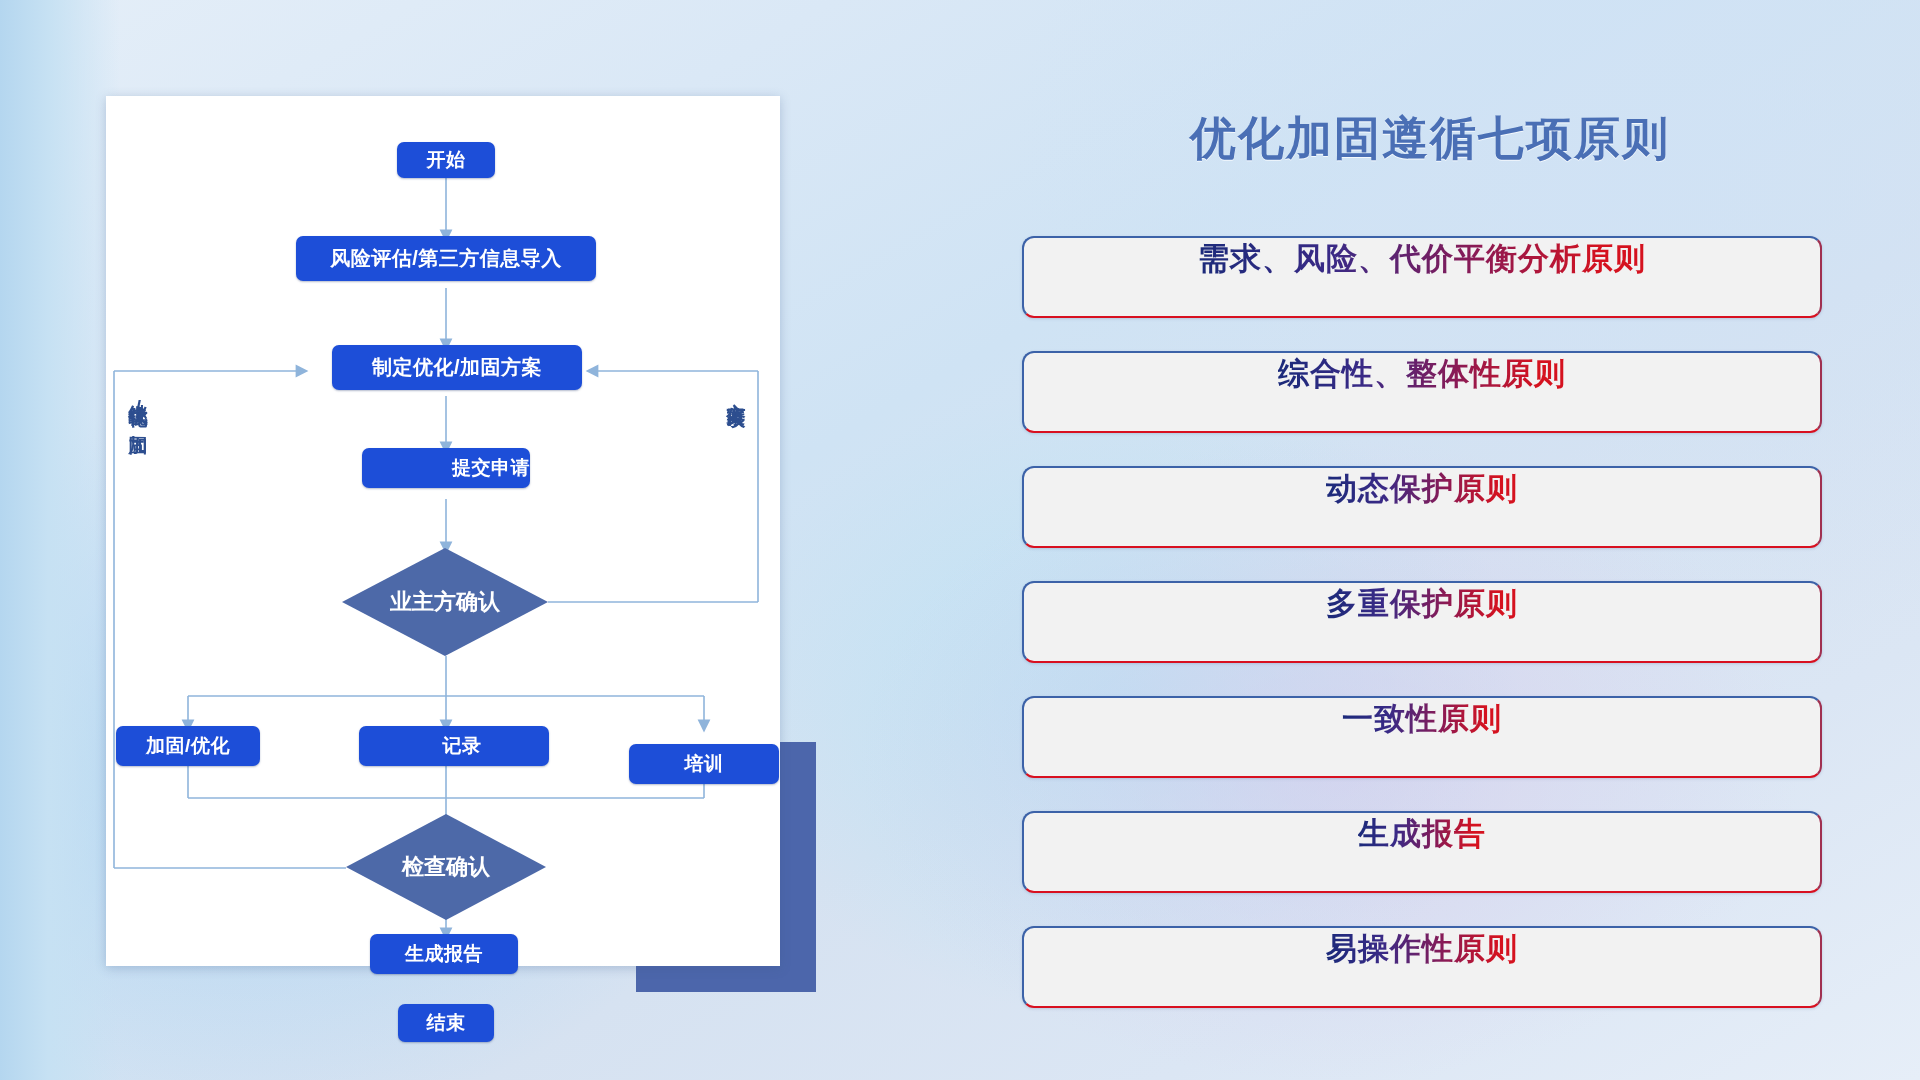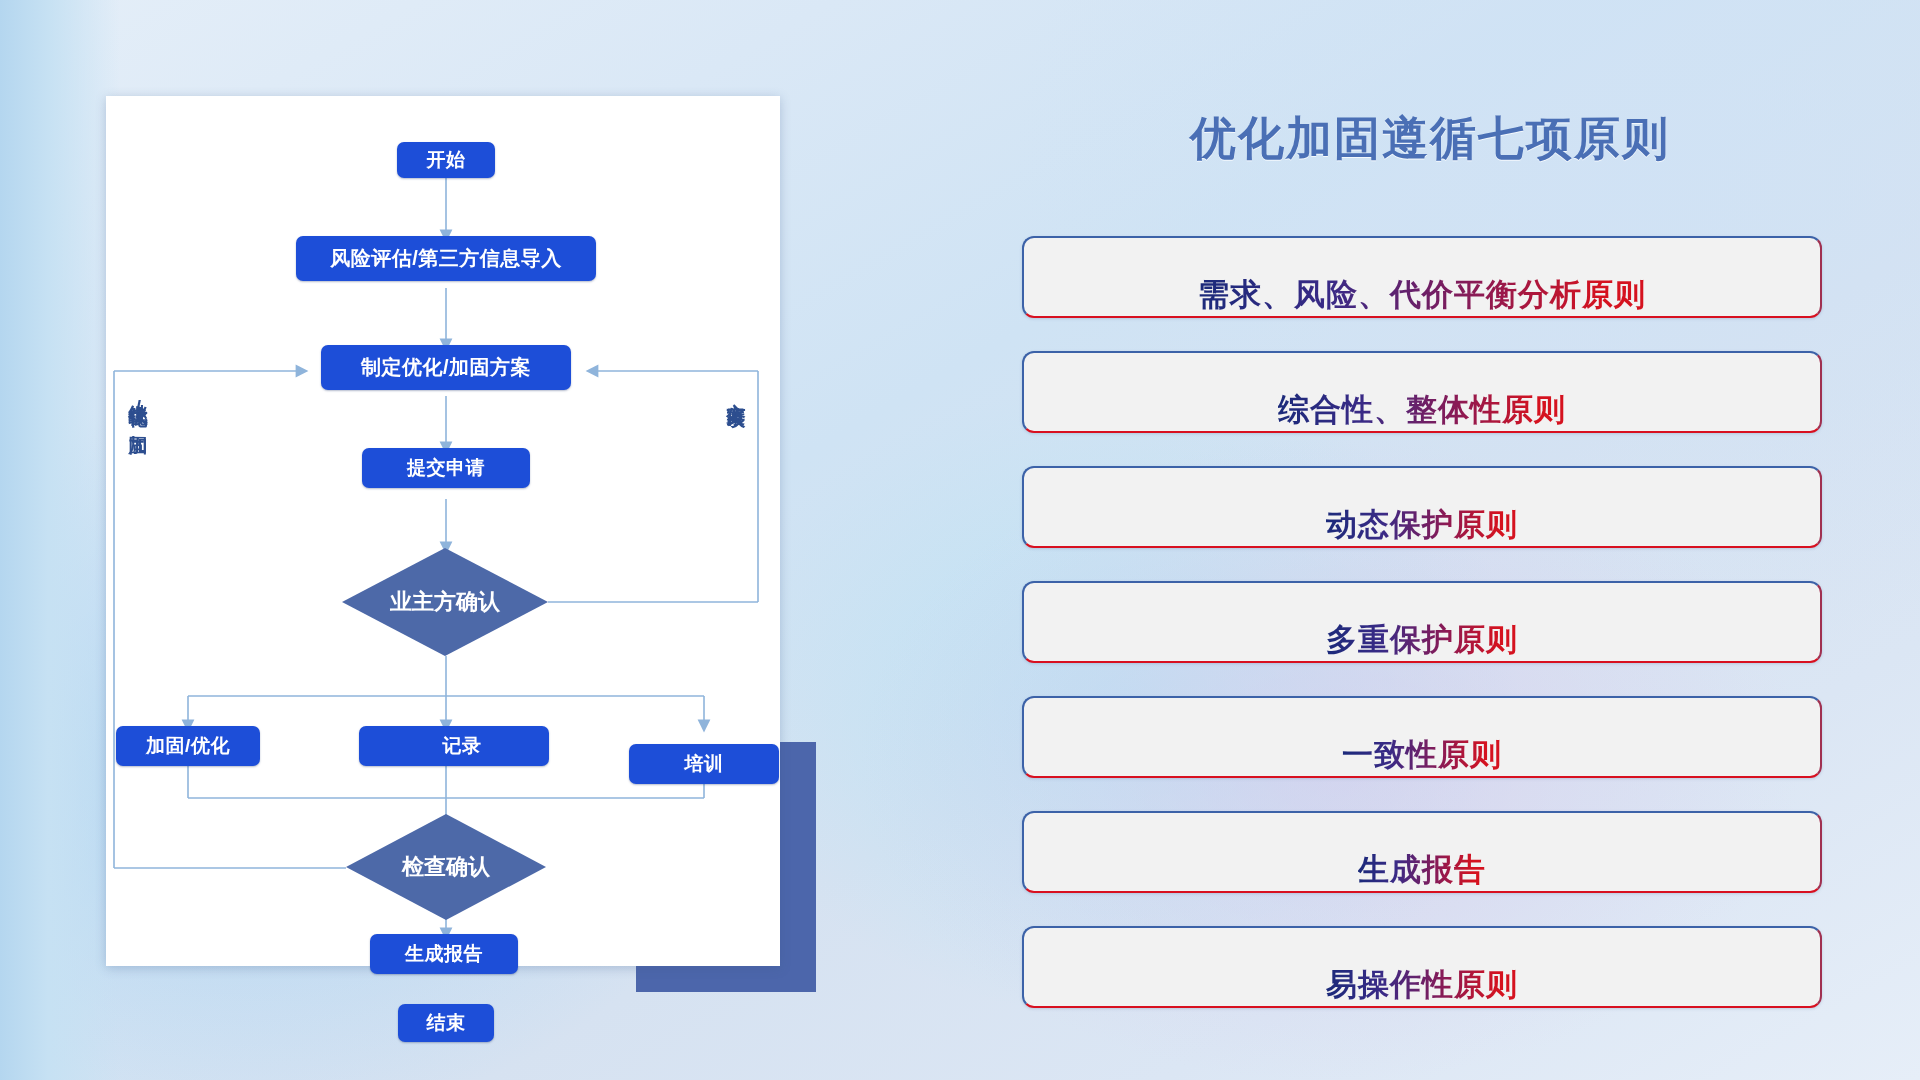--- a/index.html
+++ b/index.html
@@ -68,21 +68,21 @@
   .cards{position:absolute;left:1022px;top:236px;width:800px;}
   .pcard{
     position:relative;height:78px;margin-bottom:33px;
     background:#f2f2f2;
     border-radius:12px;
     border:2px solid transparent;
     border-top-color:#3c62a8;
     border-left-color:#3c62a8;
     border-right-color:#a03050;
     border-bottom-color:#d81020;
-    display:flex;align-items:flex-end;justify-content:center;
+    display:flex;align-items:flex-start;justify-content:center;
     box-shadow:0 1px 3px rgba(70,100,150,.22);
   }
   .pcard .ptext{
     font-size:31px;font-weight:bold;letter-spacing:1px;white-space:nowrap;
     background:linear-gradient(90deg,#1b2a7a 0%,#3a2a86 30%,#8a1a55 62%,#d5121f 90%);
     -webkit-background-clip:text;background-clip:text;
     -webkit-text-fill-color:transparent;color:#8a1a55;
   }
 </style>
 </head>
@@ -140,25 +140,25 @@
     </svg>
 
     <div class="node sm" style="left:291px;top:46px;width:98px;height:36px;">
       <span>开始</span>
     </div>
 
     <div class="node md" style="left:190px;top:140px;width:300px;height:45px;align-items:center;">
       <span>风险评估/第三方信息导入</span>
     </div>
 
-    <div class="node md" style="left:215px;top:249px;width:250px;height:45px;">
+    <div class="node md" style="left:226px;top:249px;width:250px;height:45px;">
       <span>制定优化/加固方案</span>
     </div>
 
-    <div class="node sm" style="left:256px;top:352px;width:168px;height:40px;">
+    <div class="node sm" style="left:256px;top:352px;width:168px;height:40px;justify-content:flex-end;">
       <span>提交申请</span>
     </div>
 
     <div class="diamond-wrap" style="left:236px;top:452px;width:206px;height:108px;">
       <svg width="206" height="108">
         <polygon points="103,0 206,54 103,108 0,54" fill="#4d69a8"></polygon>
       </svg>
       <div class="dlabel">业主方确认</div>
     </div>
 

